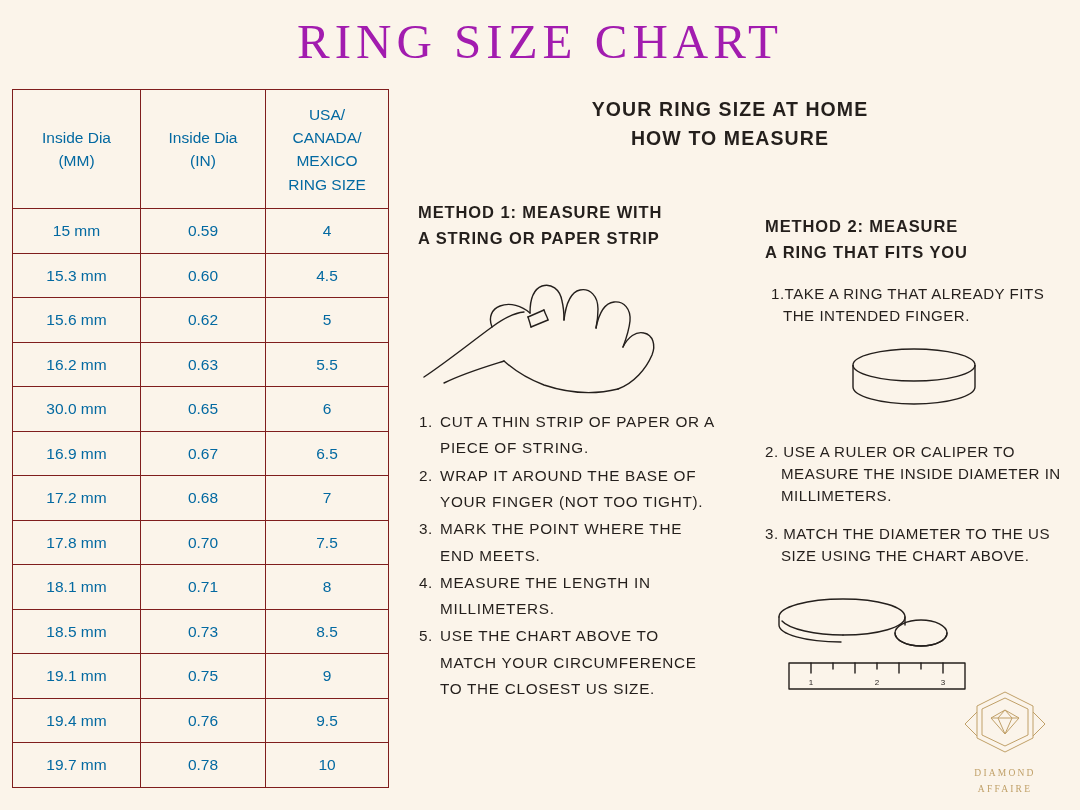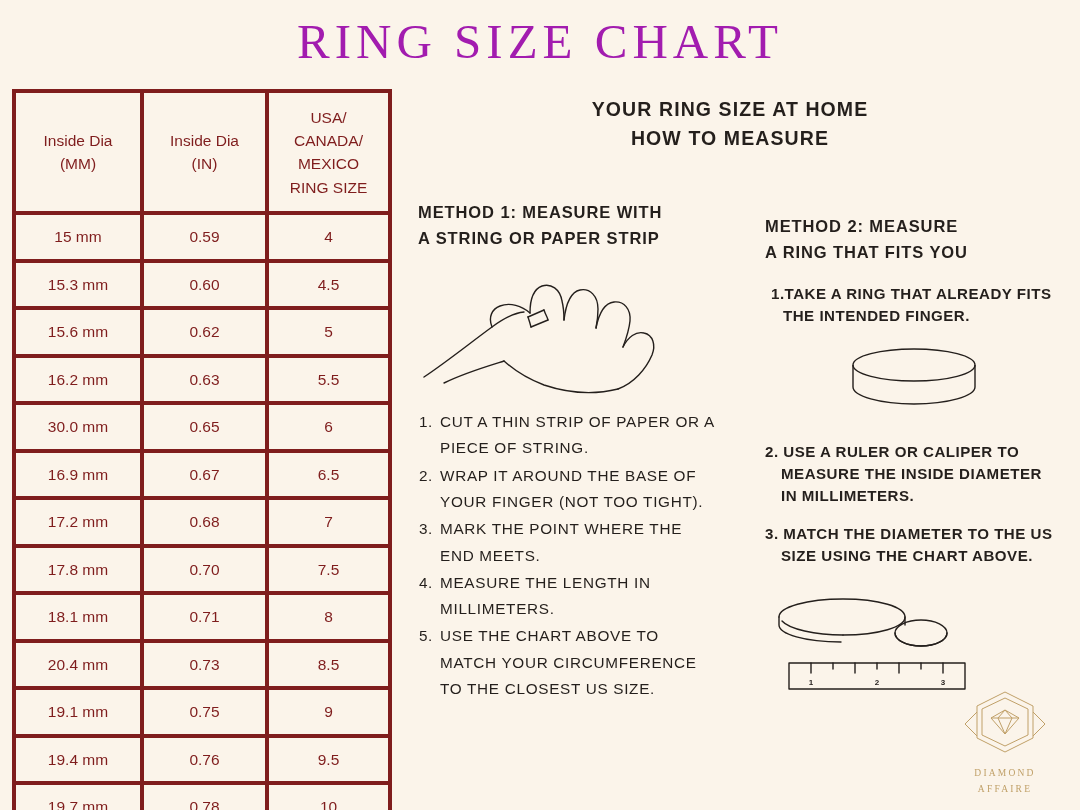--- a/index.html
+++ b/index.html
@@ -45,24 +45,24 @@
   }
 
   
   table.size-table {
     border-collapse: collapse;
     width: 376px;
     table-layout: fixed;
   }
   table.size-table th,
   table.size-table td {
-    border: 4px solid #7f1d1d;
+    border: 1px solid #7f1d1d;
     text-align: center;
     font-size: 15.5px;
-    color: #7f1d1d;
+    color: #0369a1;
     font-weight: 400;
     padding: 0;
   }
   table.size-table th {
     height: 118px;
     vertical-align: middle;
     line-height: 1.5;
     font-weight: 400;
   }
   table.size-table td {
@@ -227,21 +227,21 @@
           <td>17.8 mm</td>
           <td>0.70</td>
           <td>7.5</td>
         </tr>
         <tr>
           <td>18.1 mm</td>
           <td>0.71</td>
           <td>8</td>
         </tr>
         <tr>
-          <td>20.4 mm</td>
+          <td>18.5 mm</td>
           <td>0.73</td>
           <td>8.5</td>
         </tr>
         <tr>
           <td>19.1 mm</td>
           <td>0.75</td>
           <td>9</td>
         </tr>
         <tr>
           <td>19.4 mm</td>
@@ -297,21 +297,21 @@
           <li>USE THE CHART ABOVE TO MATCH YOUR CIRCUMFERENCE TO THE CLOSEST US SIZE.</li>
         </ol>
       </div>
 
       <div class="method method-b">
         <div class="method-title">
           <div>METHOD 2: MEASURE</div>
           <div>A RING THAT FITS YOU</div>
         </div>
 
-        <div class="plain-steps" style="margin-top:18px;font-weight:bold;">
+        <div class="plain-steps" style="margin-top:18px;">
           <p class="indent-step" style="padding-left:18px;text-indent:-12px;">1.TAKE A RING THAT ALREADY FITS THE INTENDED FINGER.</p>
 
           <div style="text-align:center;margin:6px 0 22px 0;">
             <svg width="150" height="72" viewBox="0 0 150 72" fill="none" stroke="#241f1c" stroke-width="1.4">
               <ellipse cx="75" cy="22" rx="61" ry="16"></ellipse>
               <path d="M14 22 L 14 44 C 14 53, 41 61, 75 61 C 109 61, 136 53, 136 44 L 136 22"></path>
             </svg>
           </div>
 
           <p class="indent-step">2. USE A RULER OR CALIPER TO MEASURE THE INSIDE DIAMETER IN MILLIMETERS.</p>

